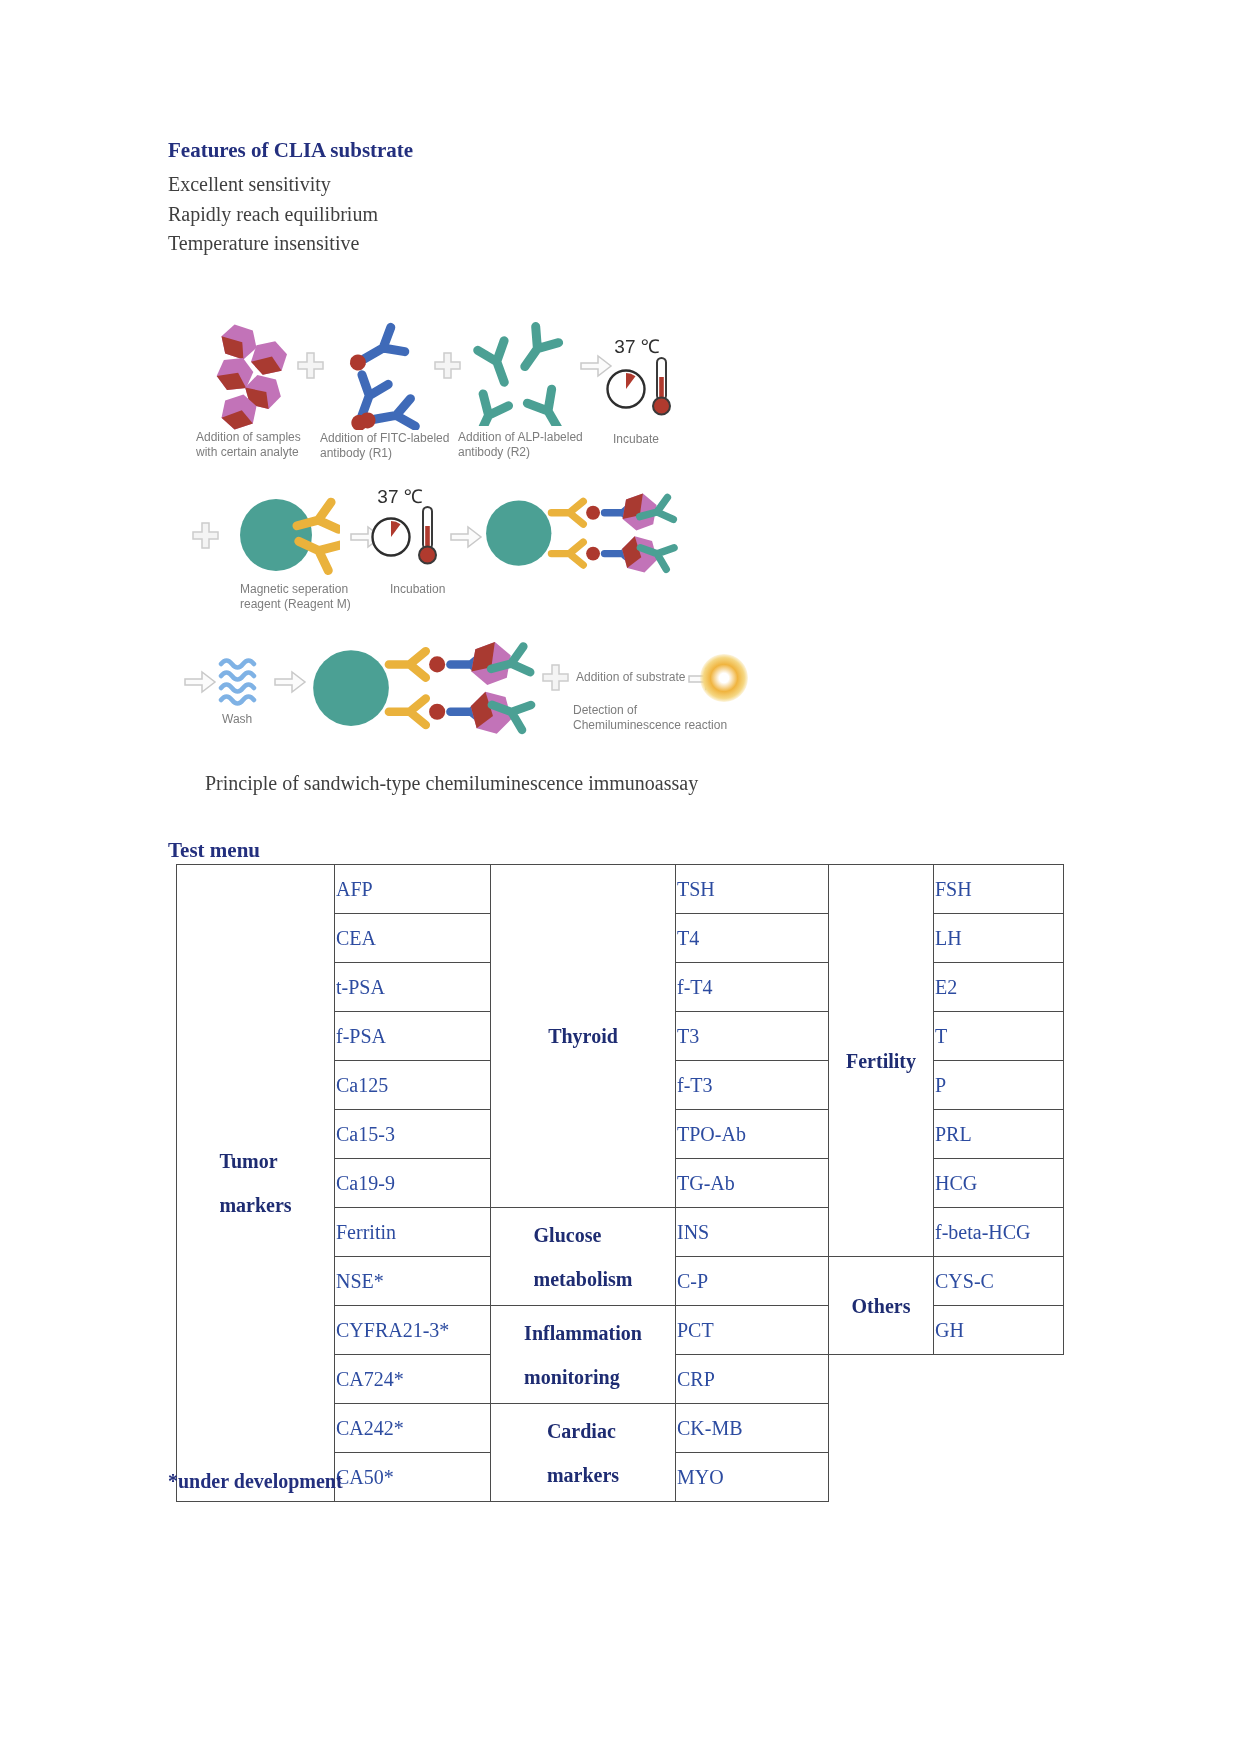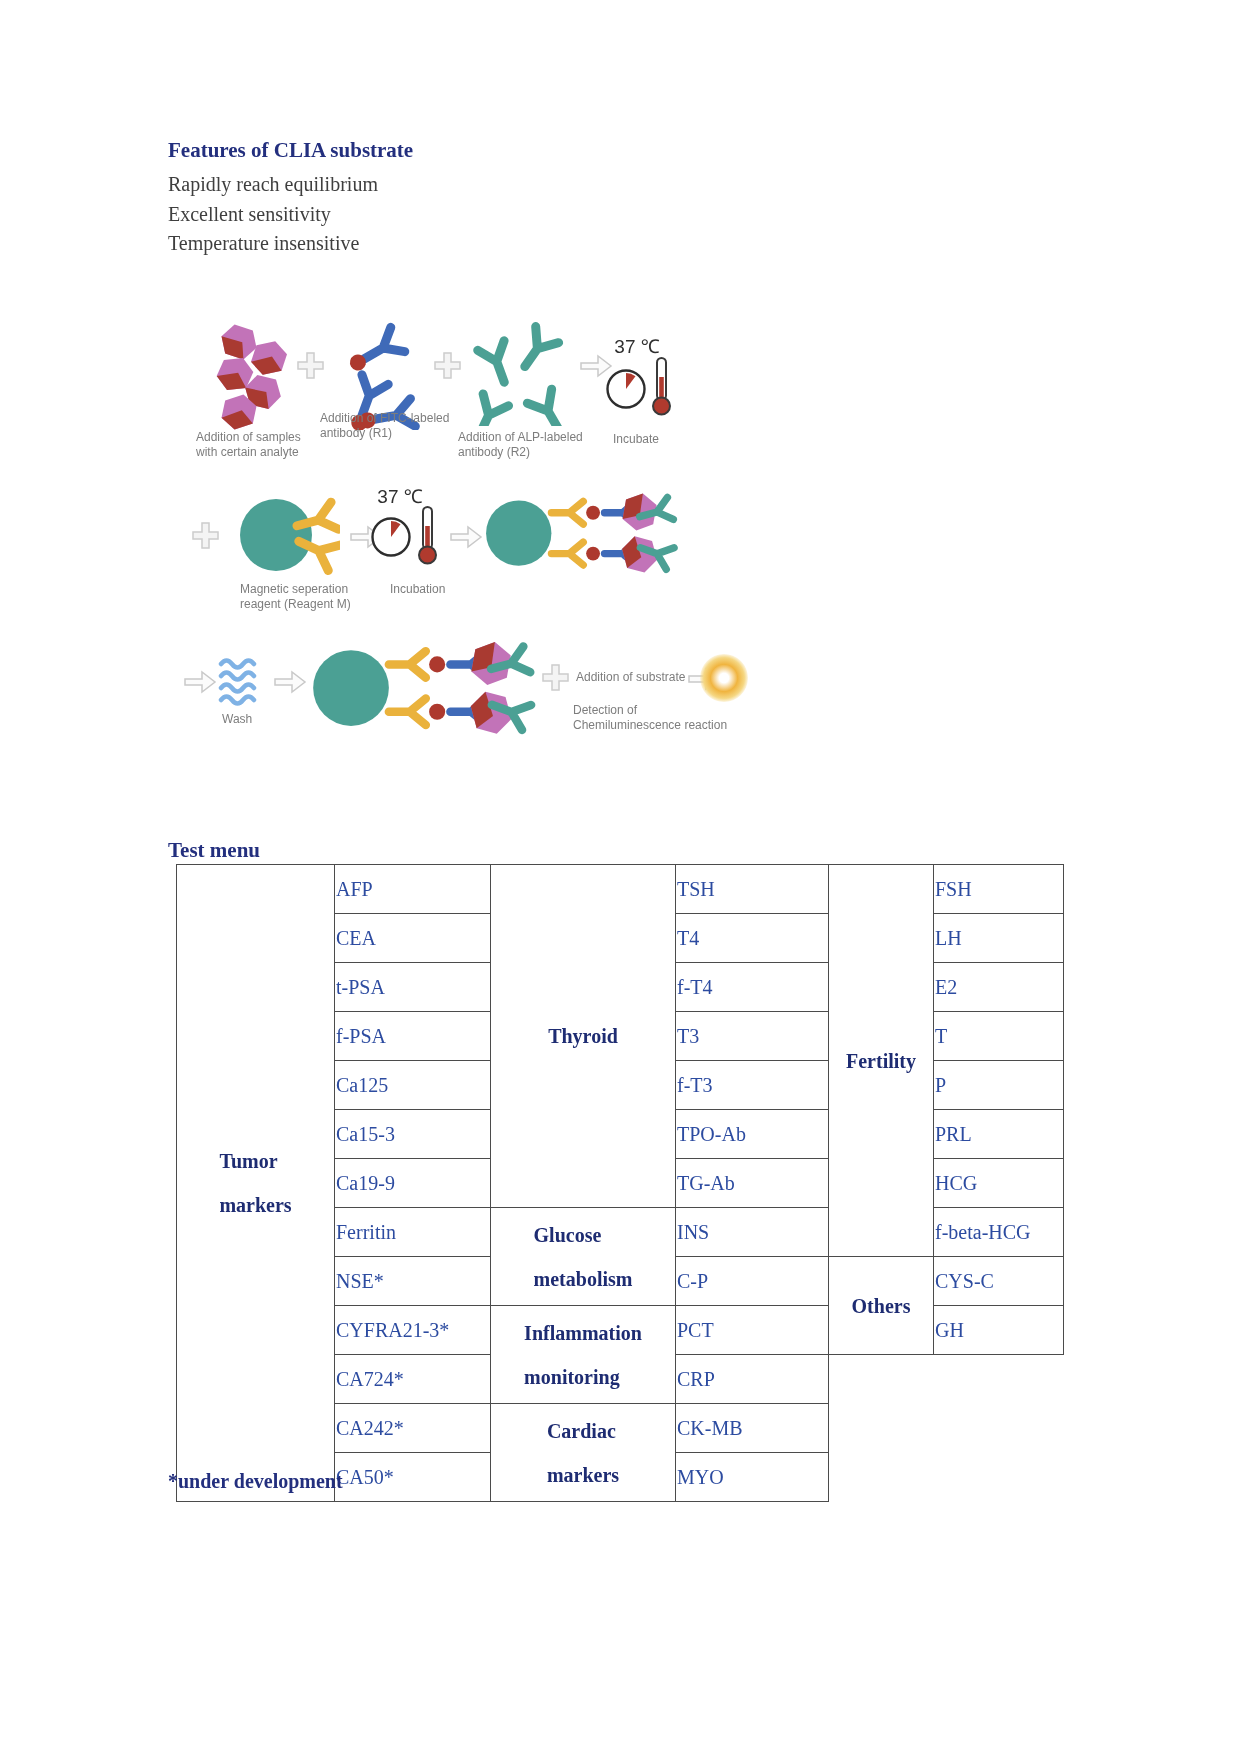--- a/index.html
+++ b/index.html
@@ -77,22 +77,22 @@
         <use href="#ab" color="#3f6ab8" transform="translate(180,80) rotate(90)"></use>
         <use href="#gem" transform="translate(193,81) rotate(75)"></use>
         <use href="#ab" color="#4ba094" transform="translate(222,83) rotate(110)"></use>
       </g>
     </defs>
   </svg>
 
   <div class="abs" style="left:168px;top:138px;">
     <div class="features-title">Features of CLIA substrate</div>
     <div style="margin-top:7px;">
+      <div class="feature-line">Excellent sensitivity</div>
       <div class="feature-line">Rapidly reach equilibrium</div>
-      <div class="feature-line">Excellent sensitivity</div>
       <div class="feature-line">Temperature insensitive</div>
     </div>
   </div>
 
   <svg class="abs" style="left:205px;top:322px;" width="95" height="108" viewBox="0 0 95 108">
     <use href="#gem" transform="translate(34,20) rotate(18) scale(0.8)"></use>
     <use href="#gem" transform="translate(64,36) rotate(-12) scale(0.8)"></use>
     <use href="#gem" transform="translate(30,52) rotate(-6) scale(0.8)"></use>
     <use href="#gem" transform="translate(58,70) rotate(14) scale(0.8)"></use>
     <use href="#gem" transform="translate(34,90) rotate(-18) scale(0.8)"></use>
@@ -120,21 +120,21 @@
   <div class="abs temp-label" style="left:602px;top:333px;">37 ℃</div>
   <svg class="abs" style="left:605px;top:368px;" width="42" height="42" viewBox="0 0 42 42">
       <use href="#clockdef"></use>
     </svg>
   <svg class="abs" style="left:650px;top:355px;" width="23" height="62" viewBox="0 0 23 62">
       <use href="#thermodef"></use>
     </svg>
 
   <div class="abs dlabel" style="left:196px;top:430px;">Addition of samples
 with certain analyte</div>
-  <div class="abs dlabel" style="left:320px;top:411px;">Addition of FITC-labeled
+  <div class="abs dlabel" style="left:320px;top:431px;">Addition of FITC-labeled
 antibody (R1)</div>
   <div class="abs dlabel" style="left:458px;top:430px;">Addition of ALP-labeled
 antibody (R2)</div>
   <div class="abs dlabel" style="left:613px;top:432px;">Incubate</div>
 
   <svg class="abs" style="left:190px;top:520px;" width="31" height="31" viewBox="0 0 31 31">
       <use href="#plusdef"></use>
     </svg>
   <svg class="abs" style="left:238px;top:492px;" width="102" height="88" viewBox="0 0 102 88">
     <circle cx="38" cy="43" r="36" fill="#4ba094"></circle>
@@ -183,20 +183,21 @@
   <div class="abs dlabel" style="left:576px;top:670px;">Addition of substrate</div>
   <svg class="abs" style="left:686px;top:665px;" width="35" height="28" viewBox="0 0 35 28">
       <use href="#arrowdef"></use>
     </svg>
   <div class="abs glow" style="left:700px;top:654px;"></div>
 
   <div class="abs dlabel" style="left:222px;top:712px;">Wash</div>
   <div class="abs dlabel" style="left:573px;top:703px;width:200px;text-align:left;">Detection of
 Chemiluminescence reaction</div>
 
+  <div class="abs caption" style="left:205px;top:772px;">Principle of sandwich-type chemiluminescence immunoassay</div>
 
   <div class="abs section-heading" style="left:168px;top:838px;">Test menu</div>
 
   <table class="test-menu">
     <colgroup>
       <col style="width:158px">
         <col style="width:156px">
         <col style="width:185px">
       <col style="width:153px">
         <col style="width:105px">

